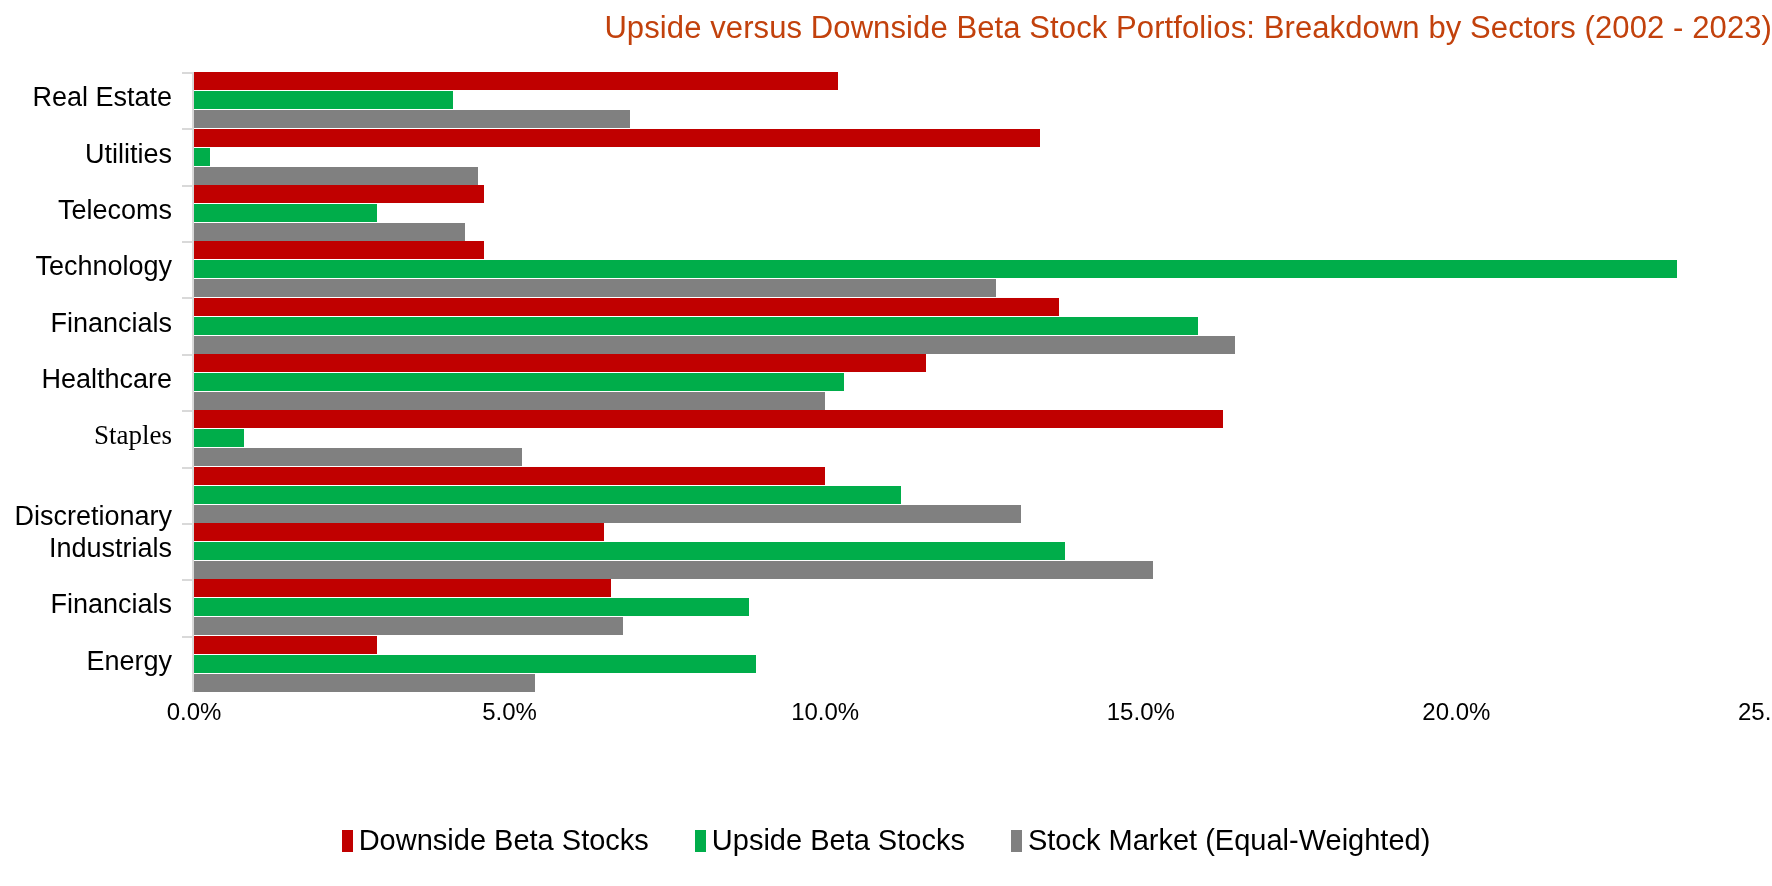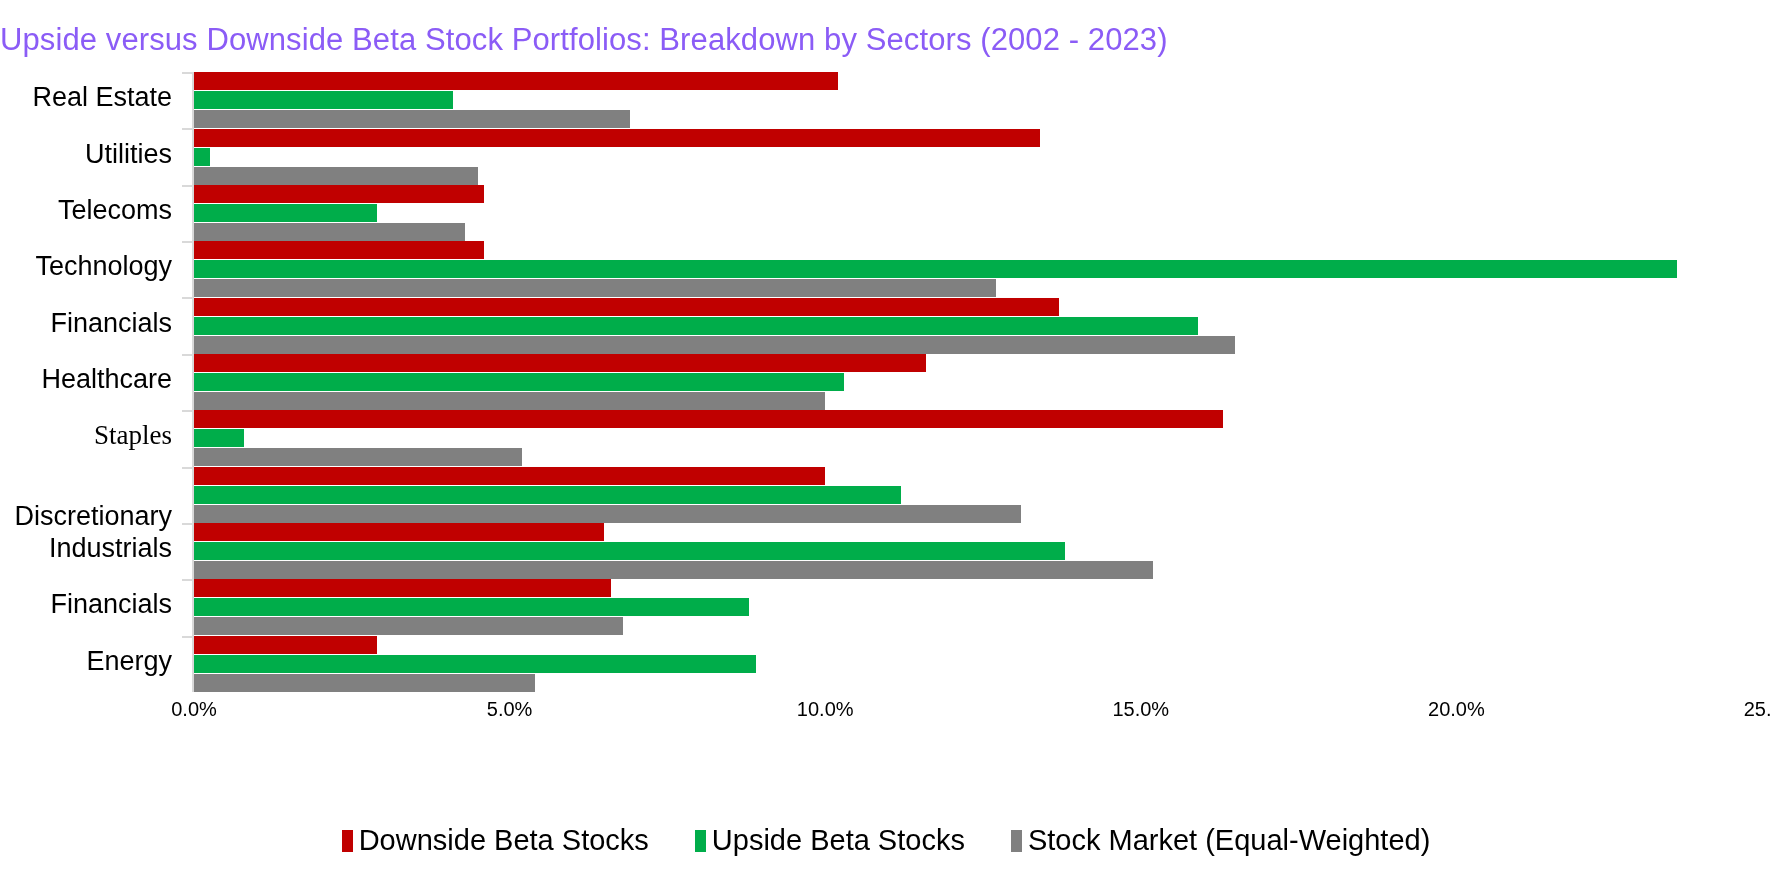--- a/index.html
+++ b/index.html
@@ -13,25 +13,25 @@
     position: relative;
     width: 1772px;
     height: 886px;
     background: #ffffff;
     overflow: hidden;
   }
 
   
   #chart-title {
     position: absolute;
-    left: 0; top: 22px;
-    width: 1772px;
-    text-align: left;
+    left: 0; top: 10px;
+    width: 1772px;
+    text-align: right;
     font-size: 31px;
-    color: #8b5cf6;
+    color: #c2410c;
     letter-spacing: 0.1px;
     white-space: nowrap;
   }
 
   
   #plot-wrap {
     position: absolute;
     left: 0; top: 72px;
     width: 1772px;
     height: 700px;
@@ -99,21 +99,21 @@
     left: 0; top: 626px;
     width: 1772px;
     height: 44px;
   }
   .x-label {
     position: absolute;
     top: 0;
     width: 160px;
     margin-left: -80px;
     text-align: center;
-    font-size: 20px;
+    font-size: 24px;
     color: #000000;
     white-space: nowrap;
   }
 
   
   #legend {
     position: absolute;
     left: 0; top: 826px;
     width: 1772px;
     display: flex;

